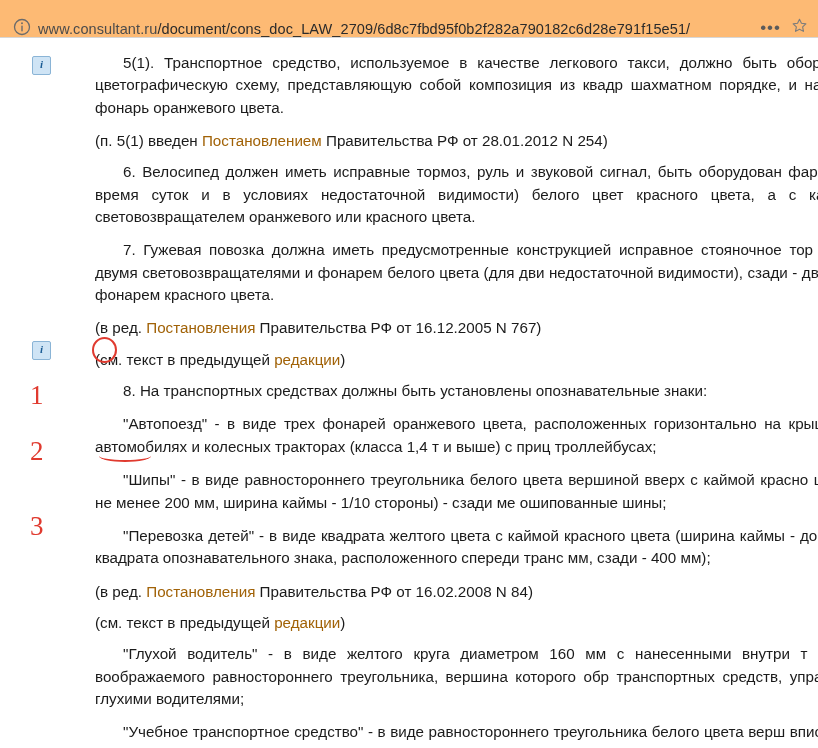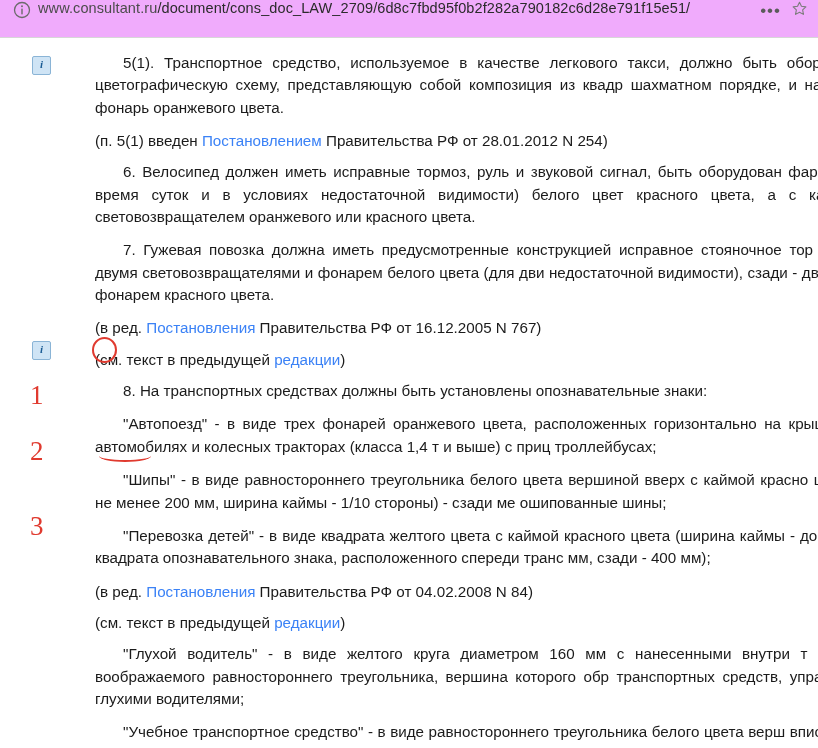--- a/index.html
+++ b/index.html
@@ -14,24 +14,24 @@
     overflow: hidden;
     position: relative;
   }
 
   
   .urlbar {
     position: absolute;
     top: 0; left: 0;
     width: 818px;
     height: 38px;
-    background: #f0abfc;
+    background: #fdba74;
     border-bottom: 1px solid #d7d7d7;
     display: flex;
-    align-items: flex-start;
+    align-items: flex-end;
     box-sizing: border-box;
     padding: 0 8px;
   }
   .url-info-icon {
     width: 20px; height: 20px;
     flex: 0 0 20px;
     margin: 0 6px 0 4px;
     position: relative;
   }
   .url-info-icon svg { display: block; }
@@ -92,21 +92,21 @@
   }
   p.para.indent { text-indent: 28px; }
   p.ref {
     margin: 0 0 9px 0;
     padding: 0 0 0 95px;
     font-size: 15.2px;
     line-height: 1.47;
     color: #1b1b1b;
   }
   .lnk {
-    color: #3b82f6;
+    color: #a16207;
     text-decoration: none;
   }
 
   
   .info-marker {
     position: absolute;
     left: 32px;
     width: 17px;
     height: 17px;
     background: #cfe4f5;
@@ -184,21 +184,21 @@
     <div class="info-marker" style="top:303px;">i</div>
 
     <p class="para indent" style="margin-top:4px;">8. На транспортных средствах должны быть установлены опознавательные знаки:</p>
 
     <p class="para indent">"Автопоезд" - в виде трех фонарей оранжевого цвета, расположенных горизонтально на крыш до 300 мм - на грузовых автомобилях и колесных тракторах (класса 1,4 т и выше) с приц троллейбусах;</p>
 
     <p class="para indent">"Шипы" - в виде равностороннего треугольника белого цвета вершиной вверх с каймой красно цвета (сторона треугольника не менее 200 мм, ширина каймы - 1/10 стороны) - сзади ме ошипованные шины;</p>
 
     <p class="para indent">"Перевозка детей" - в виде квадрата желтого цвета с каймой красного цвета (ширина каймы - дорожного знака 1.23 (сторона квадрата опознавательного знака, расположенного спереди транс мм, сзади - 400 мм);</p>
 
-    <p class="ref"><span>(в ред. </span><a class="lnk" href="#">Постановления</a><span> Правительства РФ от 04.02.2008 N 84)</span></p>
+    <p class="ref"><span>(в ред. </span><a class="lnk" href="#">Постановления</a><span> Правительства РФ от 16.02.2008 N 84)</span></p>
 
     <p class="ref"><span>(см. текст в предыдущей </span><a class="lnk" href="#">редакции</a><span>)</span></p>
 
     <p class="para indent">"Глухой водитель" - в виде желтого круга диаметром 160 мм с нанесенными внутри т расположенными по углам воображаемого равностороннего треугольника, вершина которого обр транспортных средств, управляемых глухонемыми или глухими водителями;</p>
 
     <p class="para indent">"Учебное транспортное средство" - в виде равностороннего треугольника белого цвета верш вписана буква "У" черного цвета (сторона не менее 200 мм, ширина каймы - 1/10 стороны) - спереди используемых для обучения вождению (допускается установка двусторонненго знака на крыше легко</p>
 
   </div>
 
   <div class="annot" style="left:30px; top:344px;">1</div>

